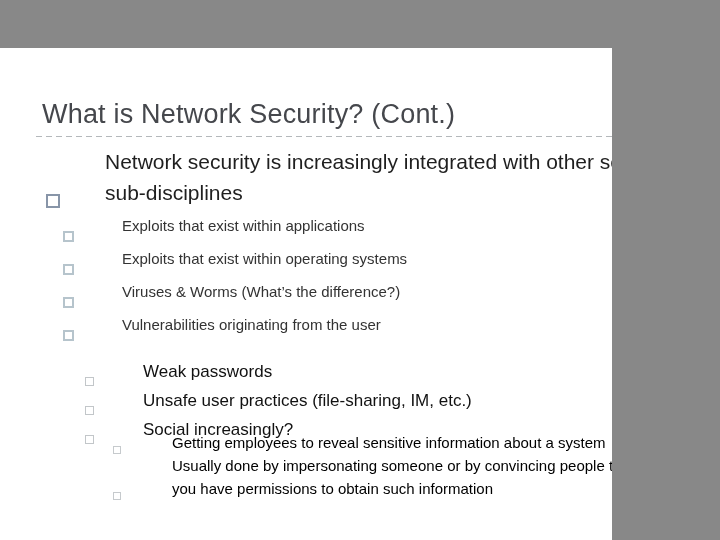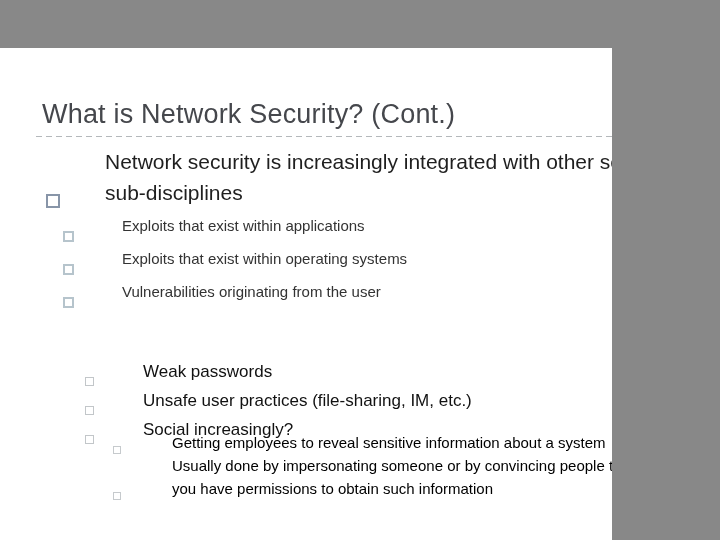--- a/index.html
+++ b/index.html
@@ -70,20 +70,24 @@
     <div class="row">
       <span class="sq"></span>
       <div class="txt">Exploits that exist within applications</div>
     </div>
     <div class="row">
       <span class="sq"></span>
       <div class="txt">Exploits that exist within operating systems</div>
     </div>
     <div class="row">
       <span class="sq"></span>
+      <div class="txt">Viruses &amp; Worms (What’s the difference?)</div>
+    </div>
+    <div class="row">
+      <span class="sq"></span>
       <div class="txt">Vulnerabilities originating from the user</div>
     </div>
   </div>
 
   <div class="l3">
     <div class="row">
       <span class="sq"></span>
       <div class="txt">Weak passwords</div>
     </div>
     <div class="row">

